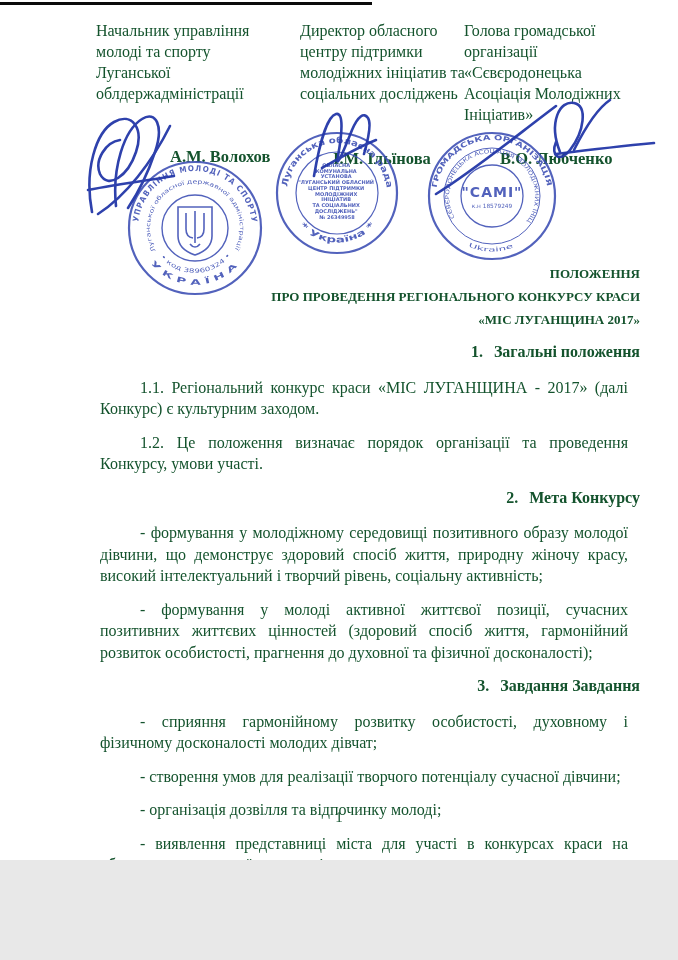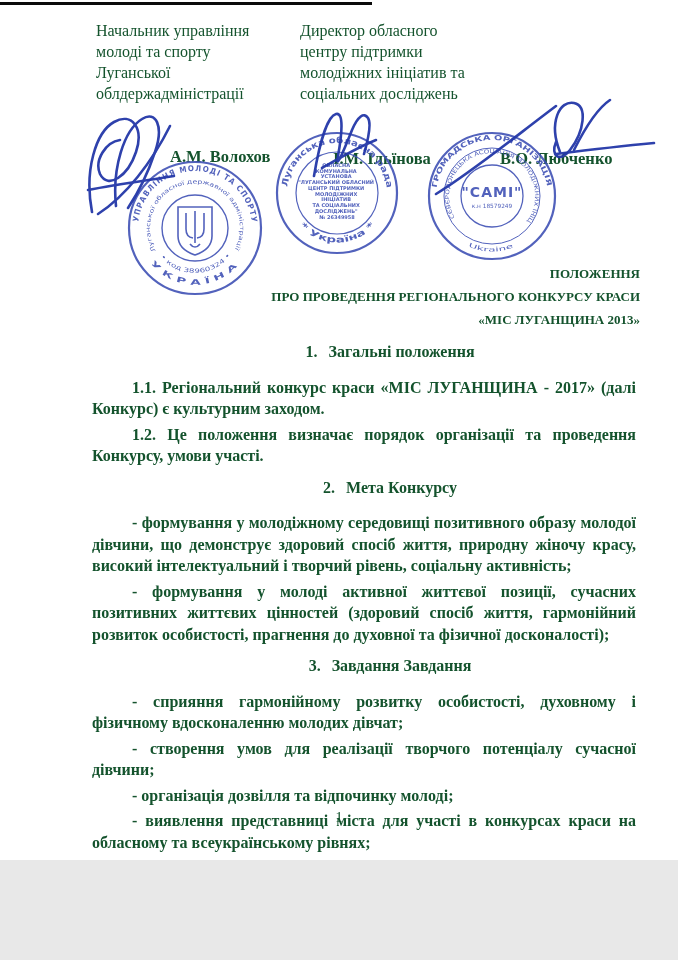--- a/index.html
+++ b/index.html
@@ -18,37 +18,38 @@
   .col-1{left:96px;width:186px;}
   .col-2{left:300px;width:166px;}
   .col-3{left:464px;width:182px;}
   .sig-name{position:absolute;font-size:16.5px;font-weight:bold;white-space:nowrap;}
   .name-1{left:170px;top:147px;}
   .name-2{left:333px;top:149px;}
   .name-3{left:500px;top:149px;}
   .ink-overlay{position:absolute;top:0;left:0;pointer-events:none;z-index:5;}
   .title{margin:14px 38px 0 88px;text-align:right;font-weight:bold;font-size:13px;line-height:23px;}
   .body{margin:0 38px 0 88px;font-size:16px;line-height:21.5px;text-align:justify;}
-  .sec-head{font-weight:bold;margin:10px 0 14px 52px;text-align:center;}
+  .sec-head{font-weight:bold;margin:10px 0 14px 52px;text-align:right;}
   .sec-head .num{margin-right:11px;}
-  .body p{margin:4px;text-indent:40px;font-weight:bold;}
+  .body p{margin:12px;text-indent:40px;}
   .page-number{position:absolute;bottom:34px;left:0;width:678px;text-align:center;font-size:15px;}
   .stamp-text{font-family:"DejaVu Sans", sans-serif;fill:#3b4db3;}
   .sig-stroke{fill:none;stroke:#2337a8;stroke-width:2.6;stroke-linecap:round;stroke-linejoin:round;}
 </style>
 </head>
 <body>
 
 <div class="page">
 
   <div class="artifact-line"></div>
 
   <div class="header">
     <div class="sig-col col-1">Начальник управління молоді та спорту Луганської облдержадміністрації</div>
     <div class="sig-col col-2">Директор обласного центру підтримки молодіжних ініціатив та соціальних досліджень</div>
+    <div class="sig-col col-3">Голова громадської організації «Сєвєродонецька Асоціація Молодіжних Ініціатив»</div>
     <div class="sig-name name-1">А.М. Волохов</div>
     <div class="sig-name name-2">І.М. Ільїнова</div>
     <div class="sig-name name-3">В.О. Любченко</div>
   </div>
 
   <svg class="ink-overlay" width="678" height="312" viewBox="0 0 678 312">
     <defs>
       <path id="s1top" d="M 138 228 A 57 57 0 0 1 252 228"></path>
       <path id="s1inner" d="M 158 254 A 45 45 0 1 1 232 254"></path>
       <path id="s1botin" d="M 157 252 A 45 45 0 0 0 233 252"></path>
@@ -138,41 +139,41 @@
       <path class="sig-stroke" d="M 436 194 C 472 172 516 136 556 106"></path>
       <path class="sig-stroke" d="M 560 152 C 548 122 560 100 574 103 C 588 106 584 132 570 150 C 560 163 550 156 556 142"></path>
       <path class="sig-stroke" d="M 574 150 C 586 126 598 108 610 100"></path>
       <path class="sig-stroke" d="M 556 154 C 588 150 622 146 654 143"></path>
     </g>
   </svg>
 
   <div class="title">
     <div>ПОЛОЖЕННЯ</div>
     <div>ПРО ПРОВЕДЕННЯ РЕГІОНАЛЬНОГО КОНКУРСУ КРАСИ</div>
-    <div>«МІС ЛУГАНЩИНА 2013»</div>
+    <div>«МІС ЛУГАНЩИНА 2017»</div>
   </div>
 
   <div class="body">
 
     <div class="sec-head">
       <span class="num">1.</span><span>Загальні положення</span>
     </div>
     <p>1.1. Регіональний конкурс краси «МІС ЛУГАНЩИНА - 2017» (далі Конкурс) є культурним заходом.</p>
     <p>1.2. Це положення визначає порядок організації та проведення Конкурсу, умови участі.</p>
 
     <div class="sec-head">
       <span class="num">2.</span><span>Мета Конкурсу</span>
     </div>
     <p>- формування у молодіжному середовищі позитивного образу молодої дівчини, що демонструє здоровий спосіб життя, природну жіночу красу, високий інтелектуальний і творчий рівень, соціальну активність;</p>
     <p>- формування у молоді активної життєвої позиції, сучасних позитивних життєвих цінностей (здоровий спосіб життя, гармонійний розвиток особистості, прагнення до духовної та фізичної досконалості);</p>
 
     <div class="sec-head">
       <span class="num">3.</span><span>Завдання Завдання</span>
     </div>
-    <p>- сприяння гармонійному розвитку особистості, духовному і фізичному вдосконаленню молодих дівчат;</p>
+    <p>- сприяння гармонійному розвитку особистості, духовному і фізичному досконалості молодих дівчат;</p>
     <p>- створення умов для реалізації творчого потенціалу сучасної дівчини;</p>
     <p>- організація дозвілля та відпочинку молоді;</p>
     <p>- виявлення представниці міста для участі в конкурсах краси на обласному та всеукраїнському рівнях;</p>
     <p>- вибрати дівчину, здатну стати символом жіночої привабливості регіону;</p>
 
   </div>
 
   <div class="page-number">1</div>
 
 </div>

